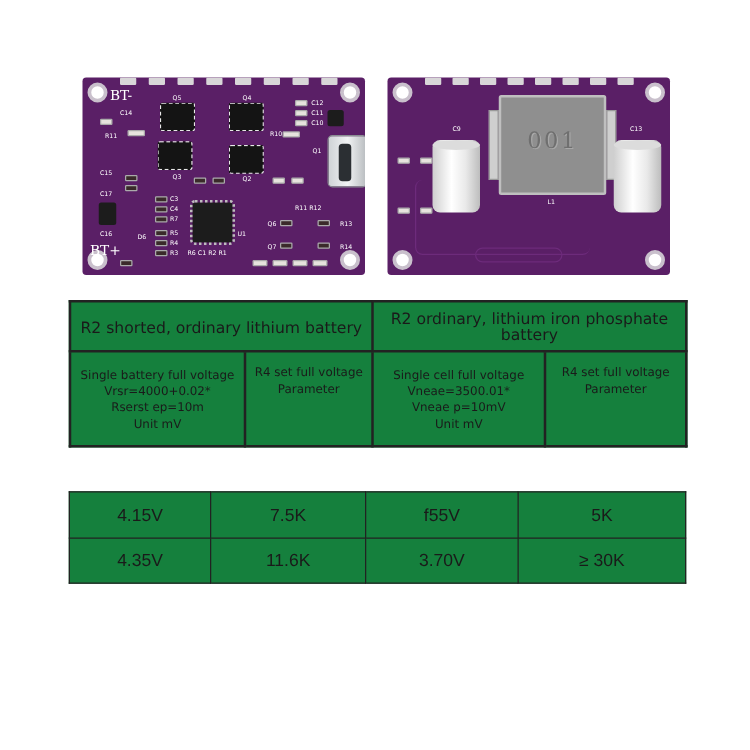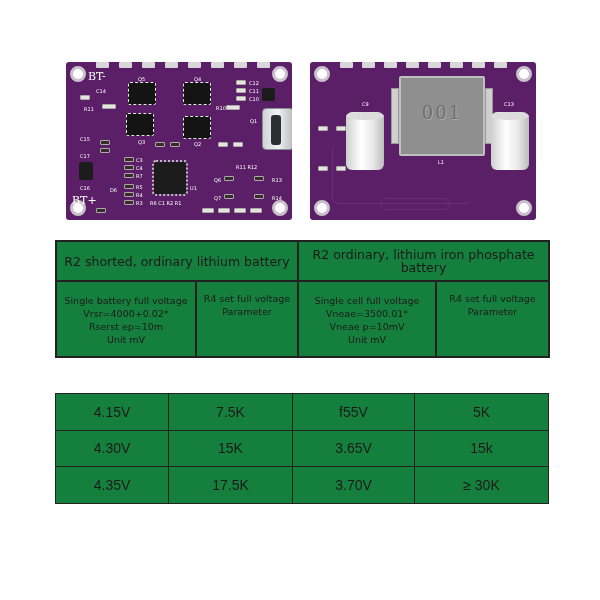--- a/index.html
+++ b/index.html
@@ -274,25 +274,19 @@
       <col style="width:134px">
   </colgroup>
   <tbody>
       <tr>
     <td>4.15V</td>
     <td>7.5K</td>
     <td>f55V</td>
     <td>5K</td>
   </tr>
   <tr>
-    <td>4.30V</td>
-    <td>15K</td>
-    <td>3.65V</td>
-    <td>15k</td>
-  </tr>
-  <tr>
     <td>4.35V</td>
-    <td>17.5K</td>
+    <td>11.6K</td>
     <td>3.70V</td>
     <td>≥ 30K</td>
   </tr>
 </tbody>
   </table>
 
 </body></html>

